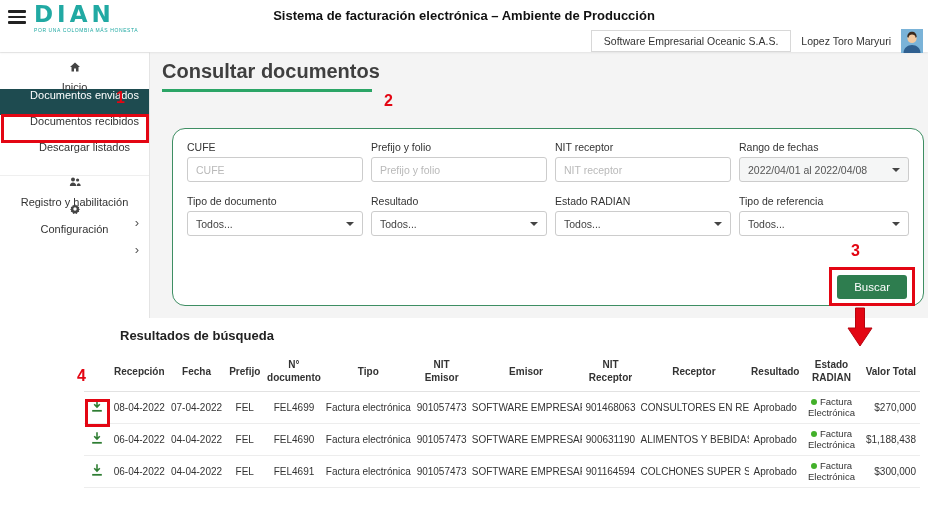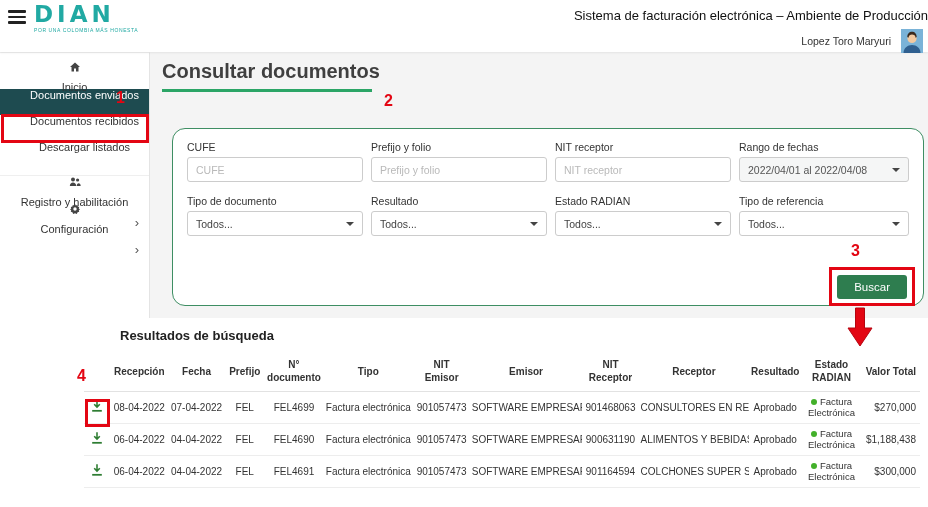--- a/index.html
+++ b/index.html
@@ -18,22 +18,22 @@
   }
   .hamburger { position: absolute; left: 8px; top: 10px; width: 18px; height: 14px; cursor: pointer; }
   .hamburger span { display: block; height: 2.5px; background: #222; margin-bottom: 3px; border-radius: 1px; }
   .brand { position: absolute; left: 34px; top: 3px; line-height: 1; }
   .brand-text {
     font-size: 23px; font-weight: bold; color: #21a9a3; letter-spacing: 4px;
     font-family: "DejaVu Sans", sans-serif;
   }
   .brand-tag { font-size: 5px; color: #21a9a3; letter-spacing: .6px; margin-top: 2px; white-space: nowrap; }
   .app-title {
-    position: absolute; left: 0; right: 0; top: 8px; text-align: right;
-    font-size: 13px; font-weight: normal; color: #111;
+    position: absolute; left: 0; right: 0; top: 8px; text-align: center;
+    font-size: 13px; font-weight: bold; color: #111;
   }
   .user-strip { position: absolute; right: 5px; top: 29px; display: flex; align-items: center; gap: 10px; }
   .company-box {
     border: 1px solid #d8d8d8; background: #fff; padding: 4px 12px;
     font-size: 10.5px; color: #333; white-space: nowrap;
   }
   .user-name { font-size: 10.5px; color: #333; white-space: nowrap; }
   .avatar { width: 22px; height: 24px; overflow: hidden; cursor: pointer; }
 
   
@@ -135,20 +135,21 @@
         <span></span>
         <span></span>
         <span></span>
       </div>
     <div class="brand">
       <div class="brand-text">DIAN</div>
       <div class="brand-tag">POR UNA COLOMBIA MÁS HONESTA</div>
     </div>
     <div class="app-title">Sistema de facturación electrónica – Ambiente de Producción</div>
     <div class="user-strip">
+      <div class="company-box">Software Empresarial Oceanic S.A.S.</div>
       <div class="user-name">Lopez Toro Maryuri</div>
       <div class="avatar">
         <svg width="22" height="24" viewBox="0 0 22 24">
           <rect width="22" height="24" fill="#7ab3d8"></rect>
           <circle cx="11" cy="9.5" r="4.6" fill="#f2c9a0"></circle>
           <path d="M2.5 24c0-5 4-8 8.5-8s8.5 3 8.5 8z" fill="#2f5f8f"></path>
           <path d="M6.3 8c0-3.3 2-5.3 4.7-5.3S15.7 4.7 15.7 8l-1.2.8c0-2.2-1.5-3.3-3.5-3.3S7.9 6.6 7.5 8.8z" fill="#3a2a1e"></path>
         </svg>
       </div>
     </div>

